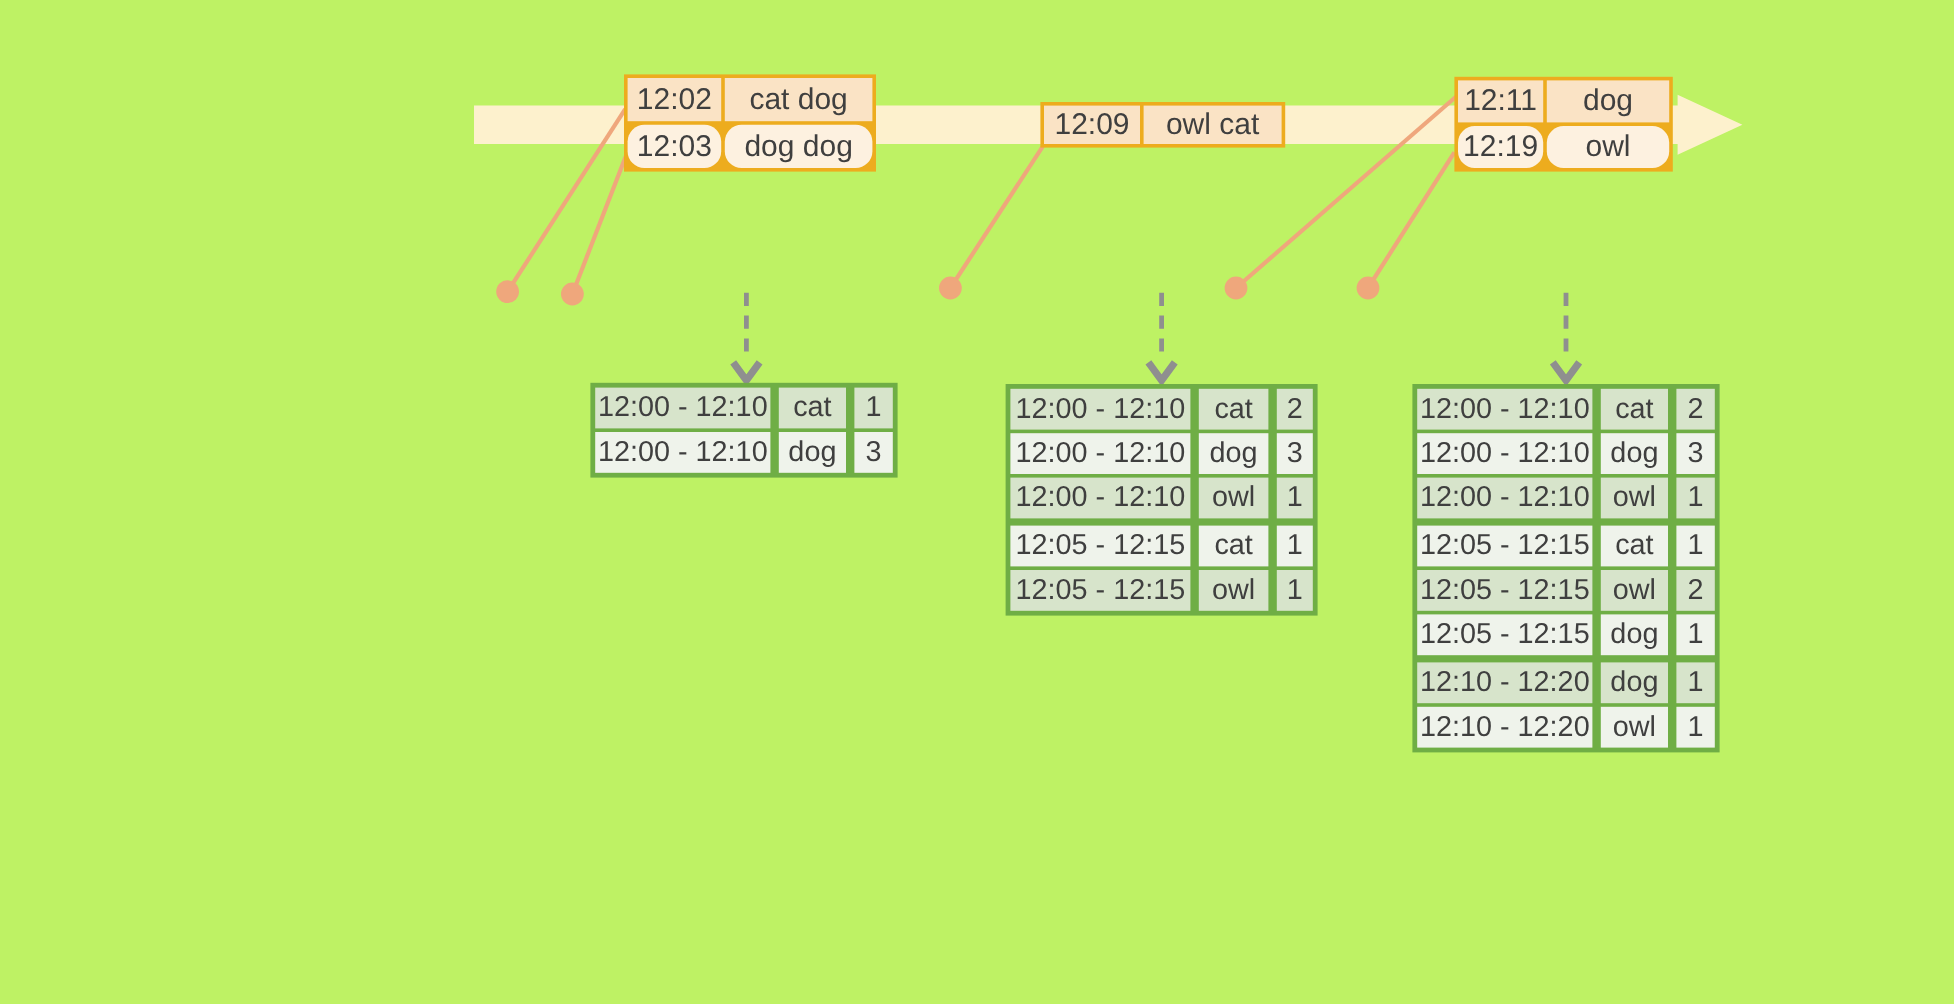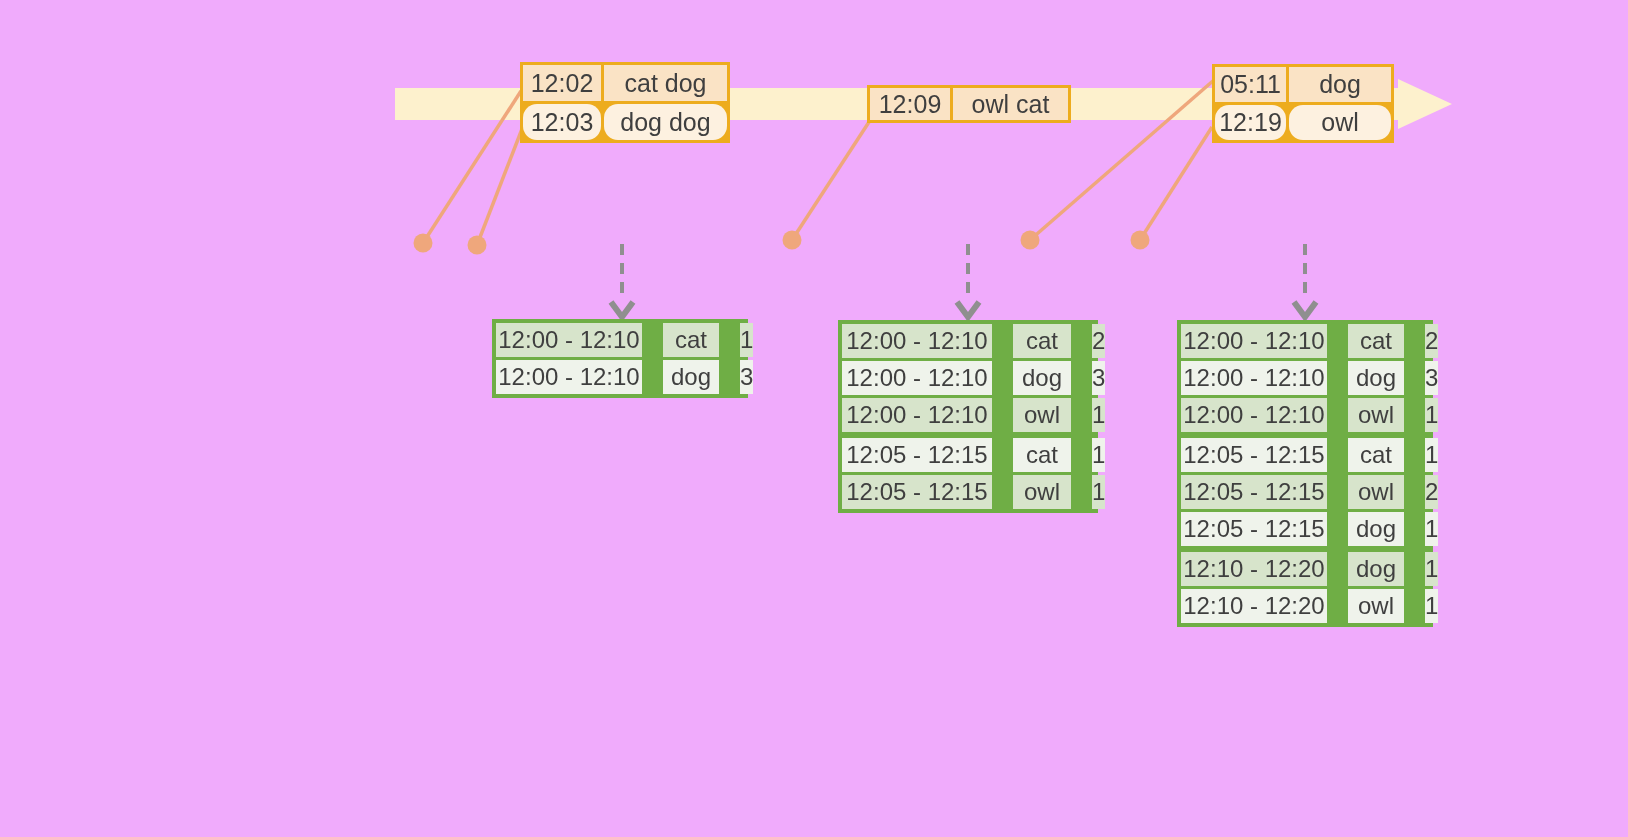--- a/index.html
+++ b/index.html
@@ -1,33 +1,33 @@
 <!DOCTYPE html>
 <html style="--timeline-fill: #FDF1CD; --event-table-border: #EDAC1E; --event-row-dark: #FAE3C5; --event-row-light: #FDF1E0; --marker: #EFA77C; --result-table-border: #6FAE45; --result-row-dark: #D7E4CB; --result-row-light: #EFF3EB; --trigger-arrow: #8F8F8F; --text: #3F3F3F;"><head>
 <meta charset="utf-8">
 <style>
   html,body{margin:0;padding:0;background:#000;}
   .canvas{
-    position:relative;width:1628px;height:837px;background:#f0abfc;overflow:hidden;
+    position:relative;width:1628px;height:837px;background:#bef264;overflow:hidden;
     font-family:"Liberation Sans", sans-serif;color:var(--text,#3F3F3F);
   }
   svg{position:absolute;left:0;top:0;z-index:1;}
   .timeline{fill:var(--timeline-fill,#FDF1CD);}
   .mline{stroke:var(--marker,#EFA77C);stroke-width:3.5;}
   .dot{fill:var(--marker,#EFA77C);}
   .trig{stroke:var(--trigger-arrow,#8F8F8F);stroke-width:4;stroke-dasharray:11 8;}
   .trighead{stroke:var(--trigger-arrow,#8F8F8F);stroke-width:6;fill:none;}
 
   .etable,.rtable{position:absolute;z-index:2;box-sizing:border-box;display:flex;flex-direction:column;}
   .etable{background:var(--event-table-border,#EDAC1E);padding:3px;}
   .rtable{background:var(--result-table-border,#6FAE45);padding:4px;}
 
   .erow{display:grid;grid-template-columns:var(--cols);gap:3px;height:var(--rowh,36px);margin-top:3px;}
   .erow:first-child{margin-top:0;}
-  .rrow{display:grid;grid-template-columns:var(--cols);gap:21px;height:34px;margin-top:3px;}
+  .rrow{display:grid;grid-template-columns:var(--cols);gap:7px;height:34px;margin-top:3px;}
   .rrow:first-child{margin-top:0;}
   .rrow.gap{margin-top:6px;}
 
   .cell{display:flex;align-items:center;justify-content:center;line-height:1;}
   .etable .cell{font-size:25px;}
   .rtable .cell{font-size:24px;}
   .erow.dark .cell{background:var(--event-row-dark,#FAE3C5);}
   .erow.light .cell{background:var(--event-row-light,#FDF1E0);border-radius:14px;}
   .rrow.dark .cell{background:var(--result-row-dark,#D7E4CB);}
   .rrow.light .cell{background:var(--result-row-light,#EFF3EB);}
@@ -77,21 +77,21 @@
       </div>
     </div>
   <div class="etable" style="left:867px;top:85px;width:204px;--cols:80px 1fr;--rowh:32px;">
       <div class="erow dark">
         <div class="cell">12:09</div>
         <div class="cell">owl cat</div>
       </div>
     </div>
   <div class="etable" style="left:1212px;top:64px;width:182px;--cols:71px 1fr;--rowh:35px;">
       <div class="erow dark">
-        <div class="cell">05:11</div>
+        <div class="cell">12:11</div>
         <div class="cell">dog</div>
       </div>
       <div class="erow light">
         <div class="cell">12:19</div>
         <div class="cell">owl</div>
       </div>
     </div>
 
   <div class="rtable" style="left:492px;top:319px;width:256px;--cols:146px 56px 1fr;">
       <div class="rrow dark">

